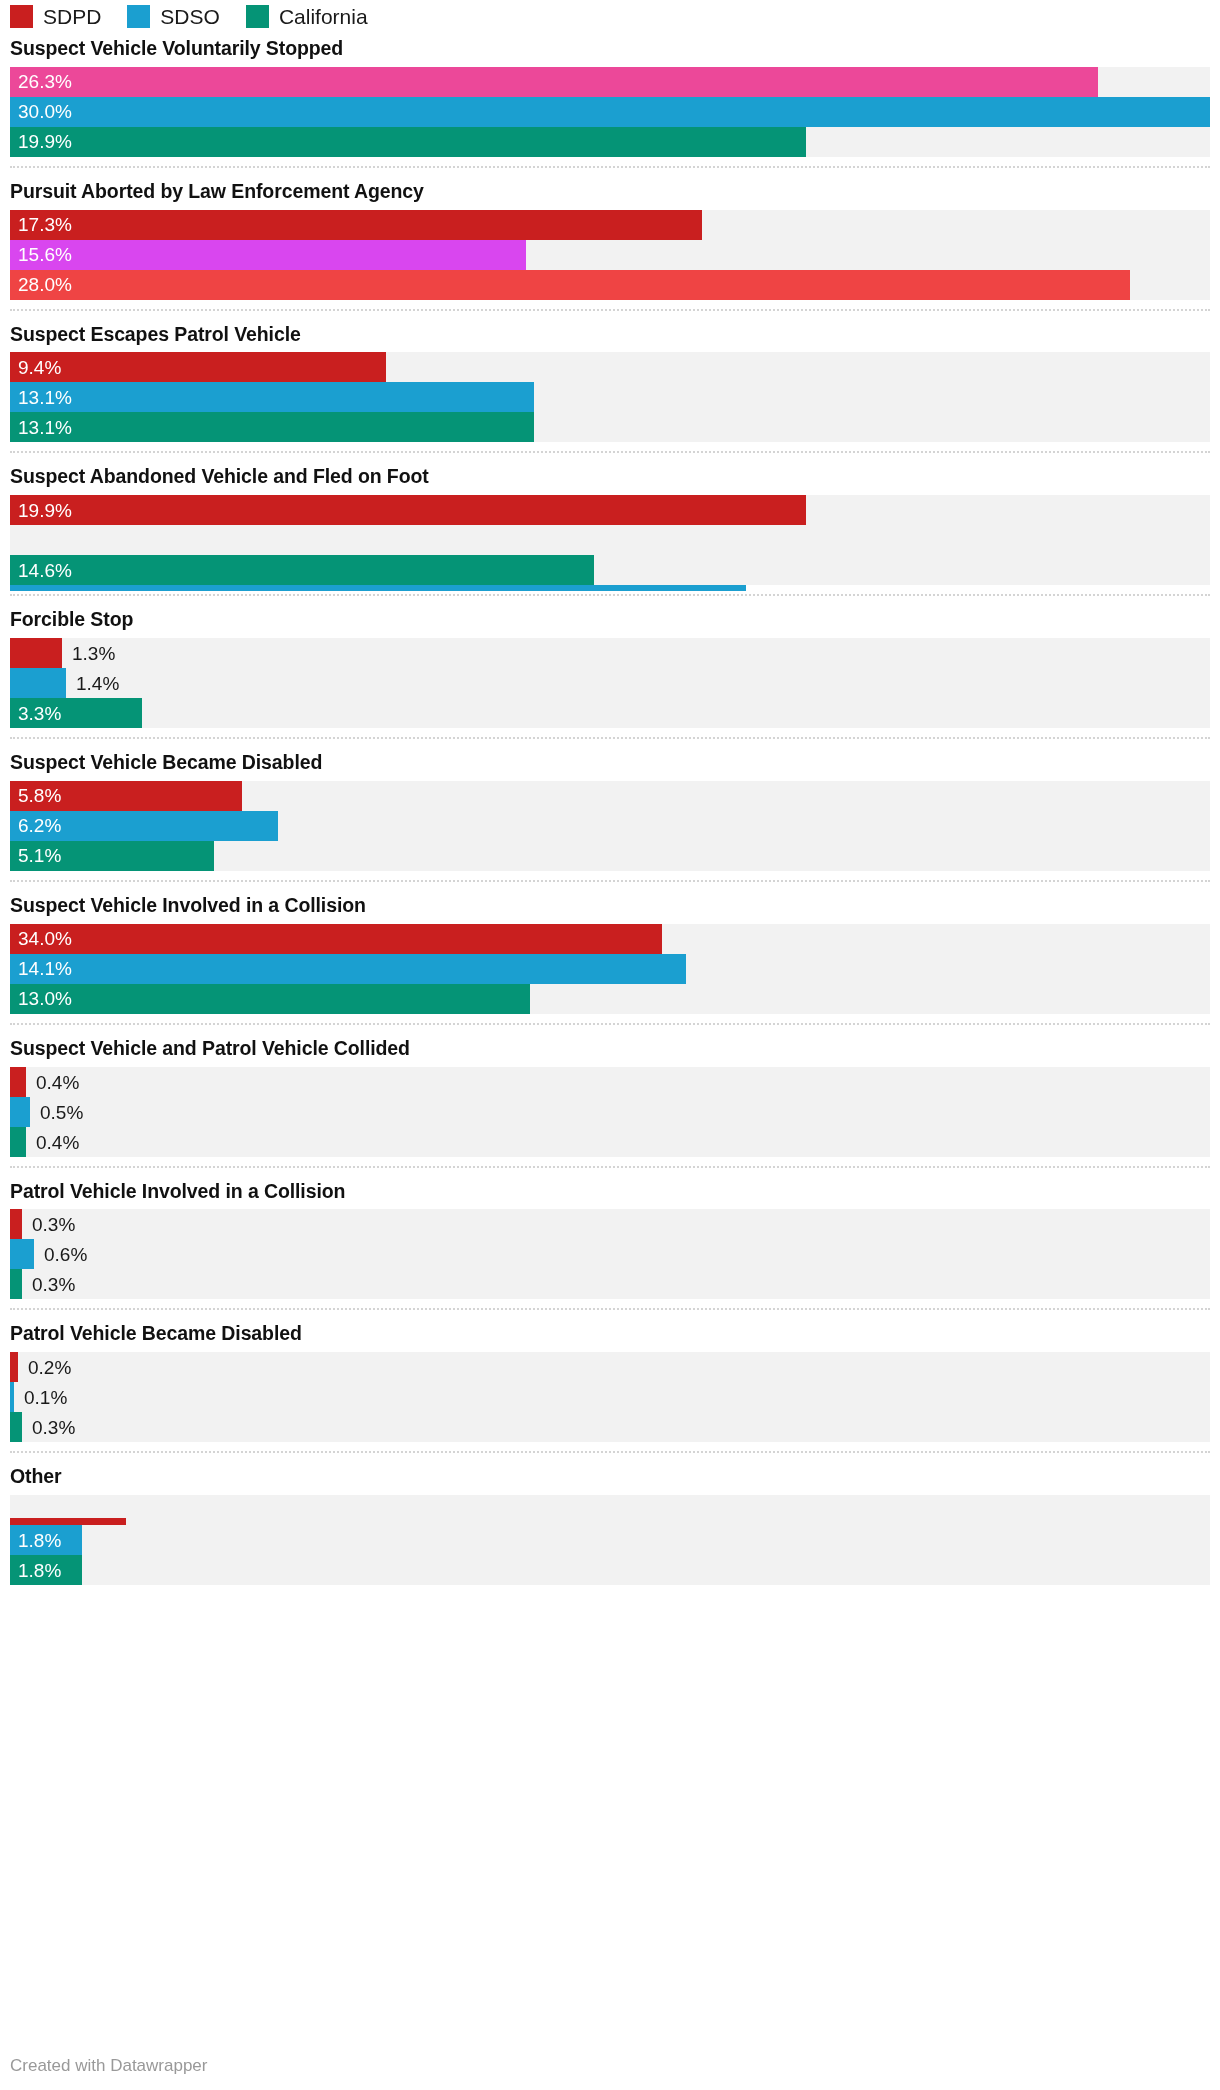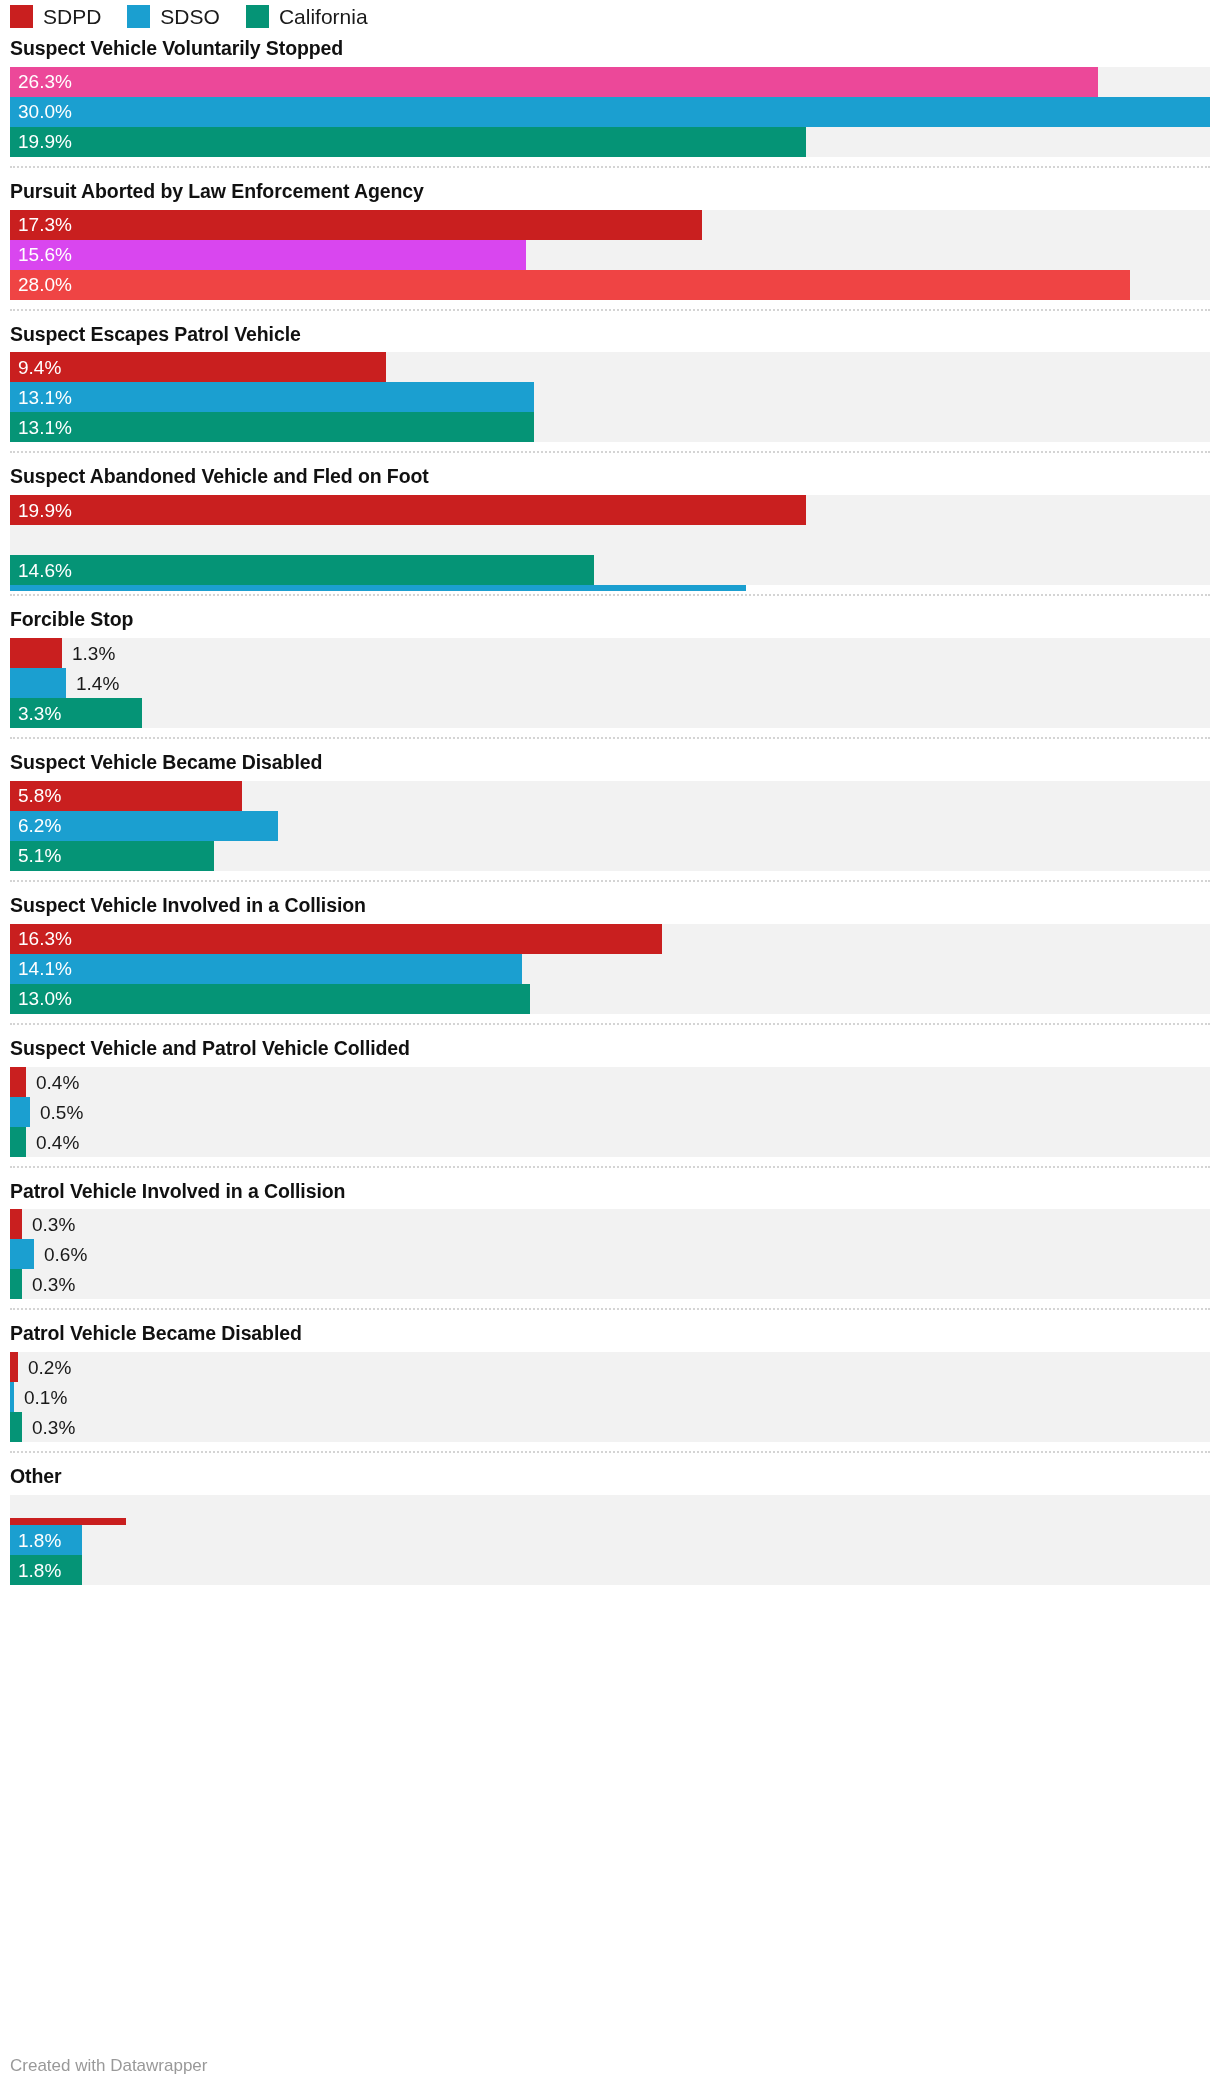--- a/index.html
+++ b/index.html
@@ -254,25 +254,25 @@
               <span class="bar-value inside">5.1%</span>
             </div>
           </div>
         </div>
       </div>
       <div class="group">
         <div class="group-title">Suspect Vehicle Involved in a Collision</div>
         <div class="rows">
           <div class="bar-row">
             <div class="bar" style="width: 652px; background: rgb(201, 31, 31);">
-              <span class="bar-value inside">16.3%</span>
-            </div>
-          </div>
-          <div class="bar-row">
-            <div class="bar" style="width: 512px; background: rgb(27, 159, 208);">
+              <span class="bar-value inside">34.0%</span>
+            </div>
+          </div>
+          <div class="bar-row">
+            <div class="bar" style="width: 676px; background: rgb(27, 159, 208);">
               <span class="bar-value inside">14.1%</span>
             </div>
           </div>
           <div class="bar-row">
             <div class="bar" style="width: 520px; background: rgb(5, 148, 118);">
               <span class="bar-value inside">13.0%</span>
             </div>
           </div>
         </div>
       </div>

